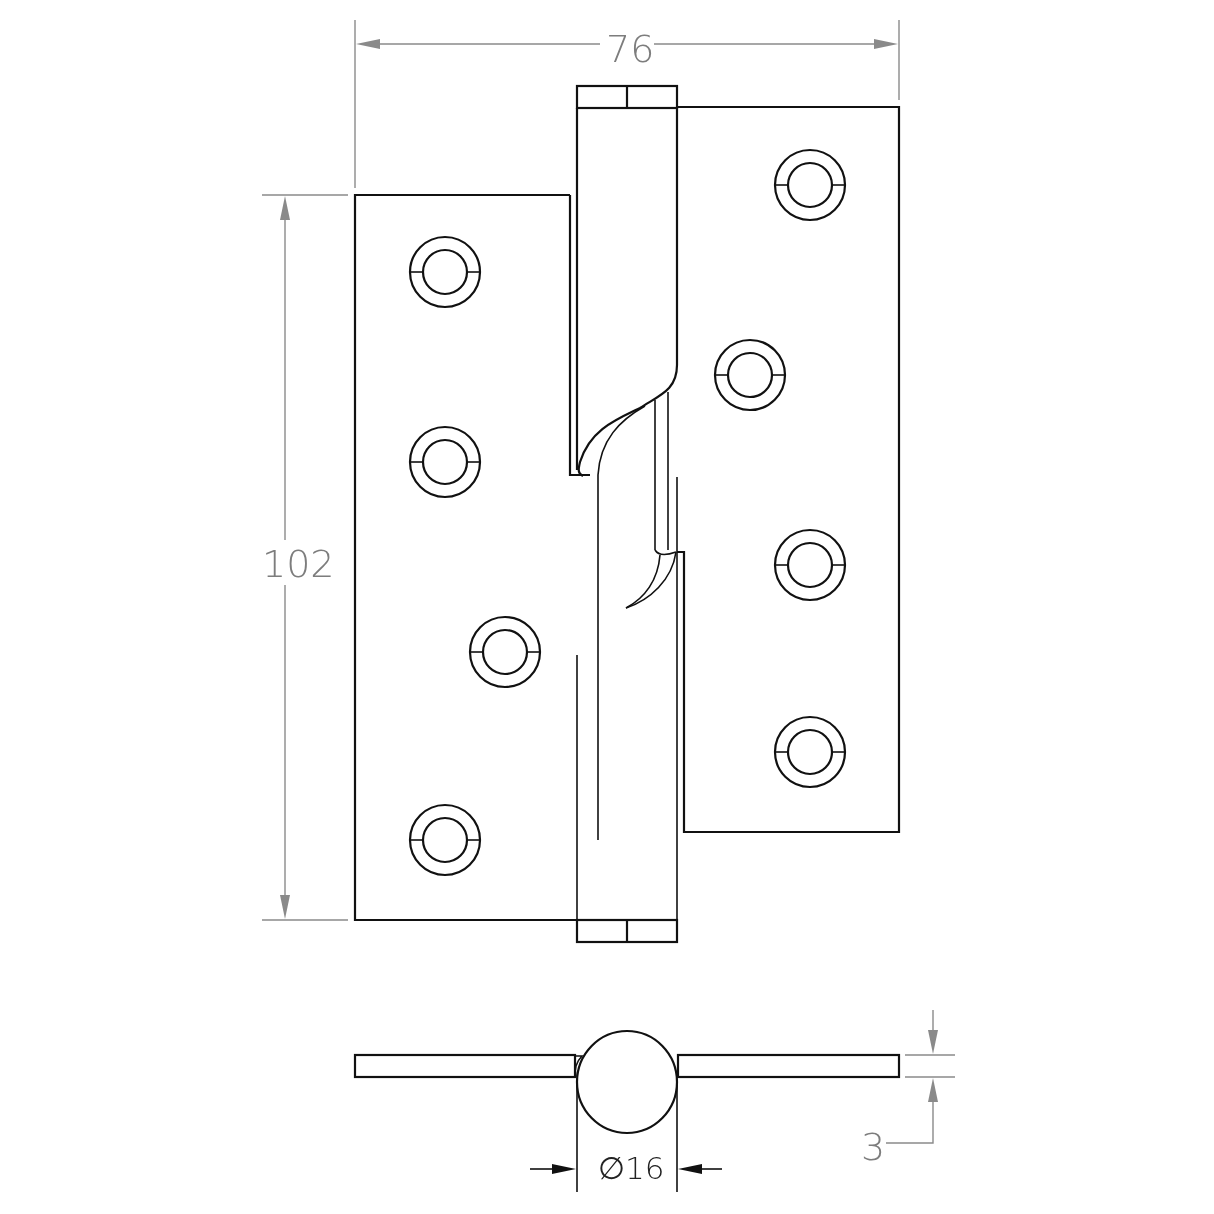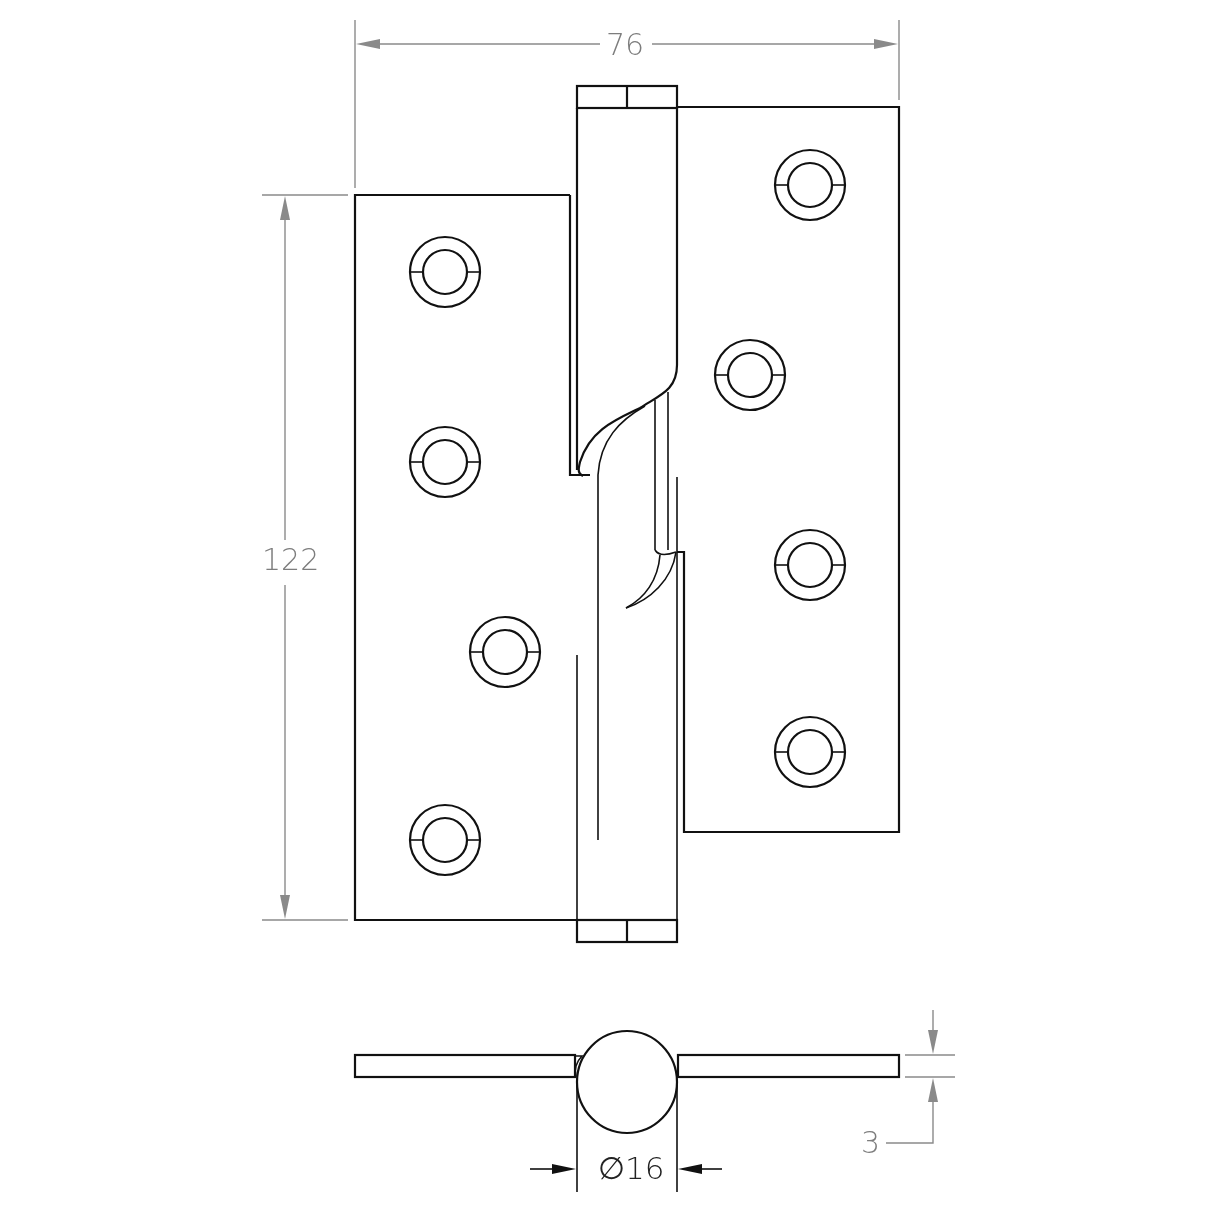--- a/index.html
+++ b/index.html
@@ -3,21 +3,21 @@
 <meta charset="utf-8">
 <style>
   html,body{margin:0;padding:0;background:#ffffff;}
   #canvas{position:relative;width:1214px;height:1214px;background:#fff;}
   svg{position:absolute;left:0;top:0;}
   .part{fill:none;stroke:#111;stroke-width:2.2;stroke-linejoin:miter;}
   .thin{fill:none;stroke:#111;stroke-width:1.6;}
   .dim{fill:none;stroke:#8a8a8a;stroke-width:1.4;}
   .arrow-g{fill:#8a8a8a;stroke:none;}
   .arrow-k{fill:#111;stroke:none;}
-  .lbl{position:absolute;font-family:"DejaVu Sans",sans-serif;color:#7d7d7d;font-size:30px;font-weight:300;background:#fff;line-height:1;}
+  .lbl{position:absolute;font-family:"DejaVu Sans",sans-serif;color:#7d7d7d;font-size:38px;font-weight:300;background:#fff;line-height:1;}
   .lbl.dark{color:#222;}
 </style>
 </head>
 <body>
 
 <div id="canvas">
 <svg width="1214" height="1214" viewBox="0 0 1214 1214">
 
   <g>
     <line class="dim" x1="355" y1="20" x2="355" y2="188"></line>
@@ -136,16 +136,16 @@
     <line class="dim" x1="905" y1="1055" x2="955" y2="1055"></line>
     <line class="dim" x1="905" y1="1077" x2="955" y2="1077"></line>
     <line class="dim" x1="933" y1="1010" x2="933" y2="1033"></line>
     <polygon class="arrow-g" points="933,1054 928,1030 938,1030"></polygon>
     <polygon class="arrow-g" points="933,1078 928,1102 938,1102"></polygon>
     <polyline class="dim" points="933,1100 933,1143 886,1143"></polyline>
   </g>
 </svg>
 
 <div class="lbl" style="left:606px;top:30px;">76</div>
-<div class="lbl" style="left:262px;top:545px;">122</div>
+<div class="lbl" style="left:262px;top:545px;">102</div>
 <div class="lbl dark" style="left:598px;top:1153px;font-size:31px;">∅16</div>
 <div class="lbl" style="left:861px;top:1128px;">3</div>
 </div>
 
 </body></html>

